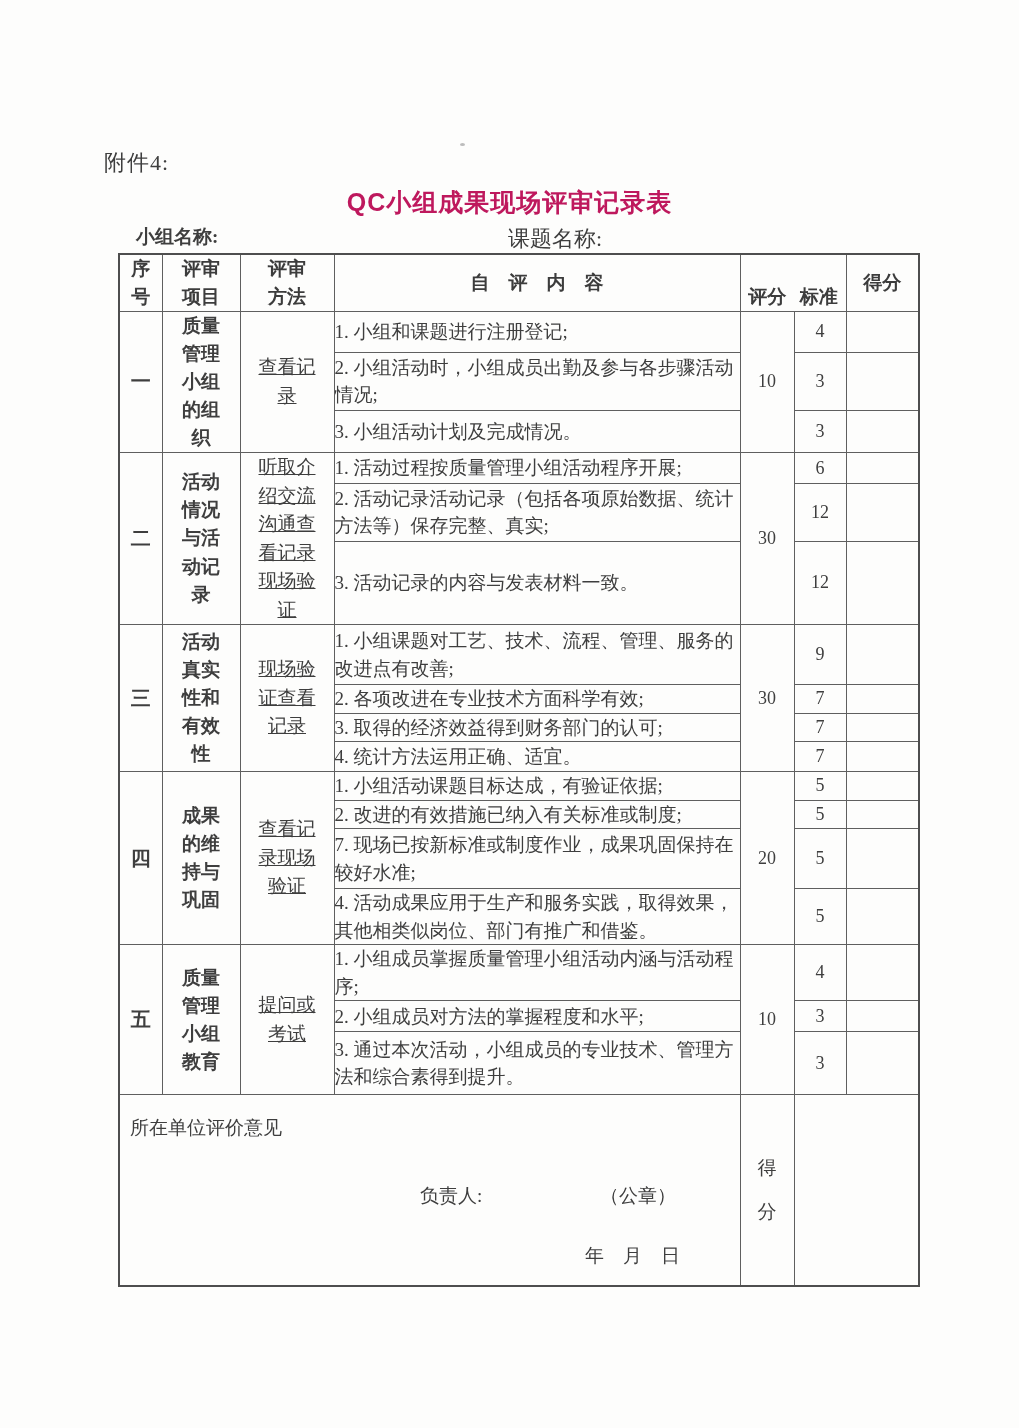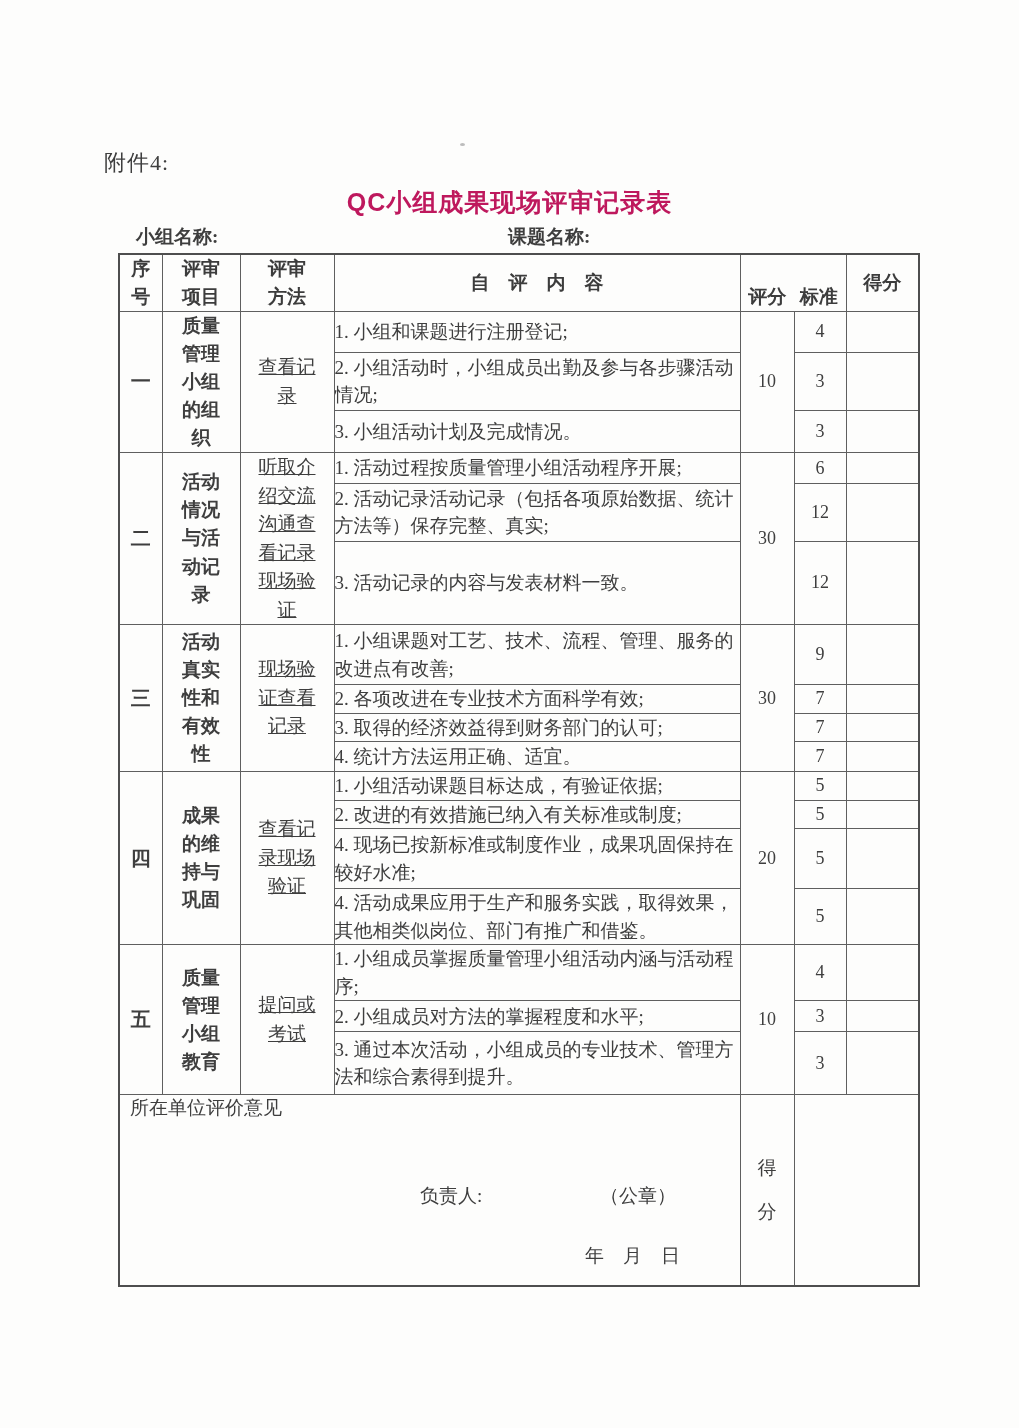--- a/index.html
+++ b/index.html
@@ -41,22 +41,22 @@
   }
   .group-name {
     position: absolute;
     left: 136px; top: 224px;
     font-size: 19px;
     font-weight: 600;
   }
   .topic-name {
     position: absolute;
     left: 508px; top: 224px;
-    font-size: 19px;
-    font-weight: 700;
+    font-size: 22px;
+    font-weight: 400;
   }
   table.review {
     position: absolute;
     left: 118px; top: 253px;
     width: 800px;
     table-layout: fixed;
     border-collapse: collapse;
     border: 2.5px solid #4e4e4e;
   }
   table.review th, table.review td {
@@ -103,21 +103,21 @@
     padding: 2px 4px 2px 9px;
   }
   td.num {
     text-align: center;
     font-size: 18px;
   }
   td.points { background: transparent; }
   td.footer-cell { position: relative; }
   .eval-label {
     position: absolute;
-    left: 10px; top: 0;
+    left: 10px; top: 20px;
     font-size: 19px;
   }
   .responsible { position: absolute; left: 300px; top: 88px; font-size: 19px; font-family: Liberation Serif, serif; }
   .seal        { position: absolute; left: 480px; top: 88px; font-size: 19px; }
   .date-line   { position: absolute; left: 465px; top: 148px; font-size: 19px; }
   td.score-vertical {
     text-align: center;
     font-size: 19px;
     white-space: pre-line;
     line-height: 2.3;
@@ -258,21 +258,21 @@
       <td class="num" rowspan="4">20</td>
       <td class="num">5</td>
       <td class="points"></td>
     </tr>
     <tr style="height:27px">
       <td class="content">2. 改进的有效措施已纳入有关标准或制度;</td>
       <td class="num">5</td>
       <td class="points"></td>
     </tr>
     <tr style="height:60px">
-      <td class="content">4. 现场已按新标准或制度作业，成果巩固保持在较好水准;</td>
+      <td class="content">7. 现场已按新标准或制度作业，成果巩固保持在较好水准;</td>
       <td class="num">5</td>
       <td class="points"></td>
     </tr>
     <tr style="height:56px">
       <td class="content">4. 活动成果应用于生产和服务实践，取得效果，其他相类似岗位、部门有推广和借鉴。</td>
       <td class="num">5</td>
       <td class="points"></td>
     </tr>
 
     <tr style="height:53px">

